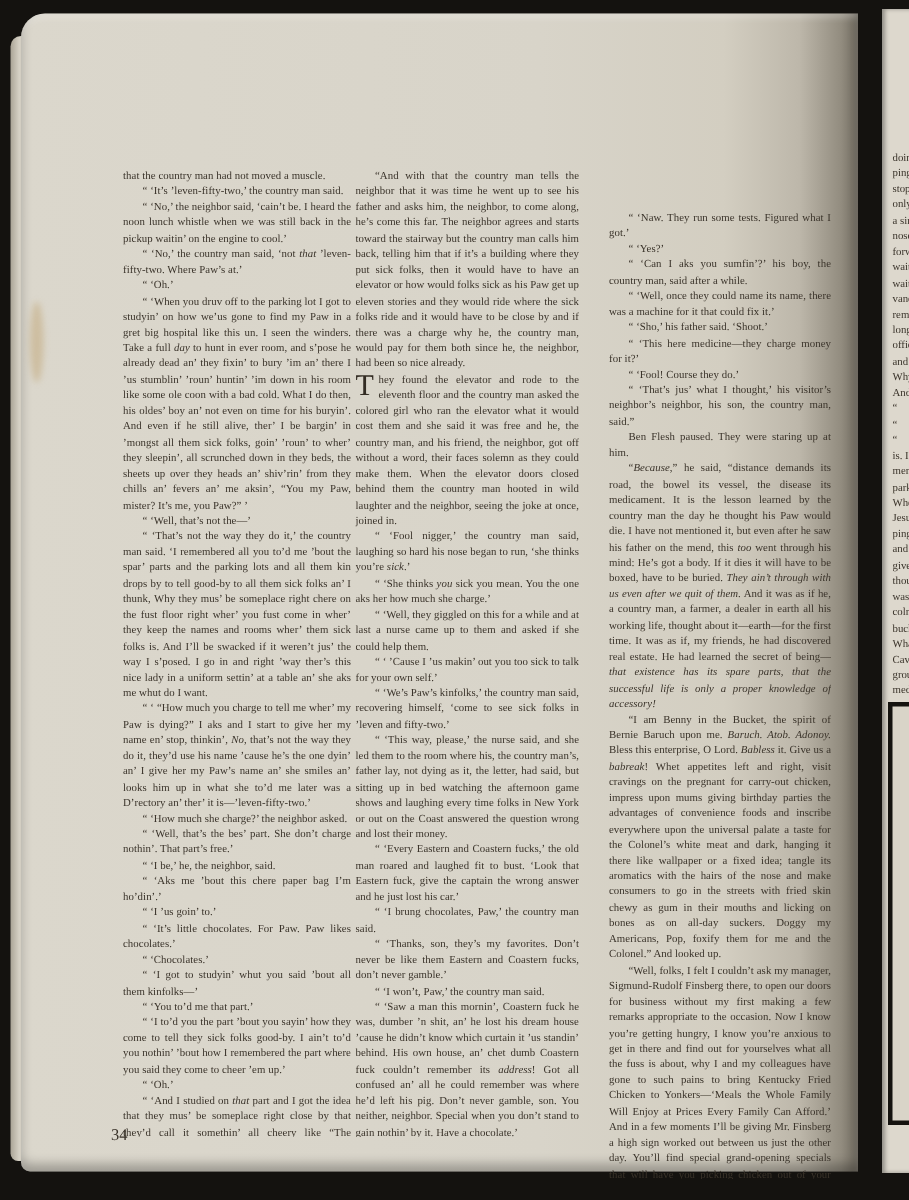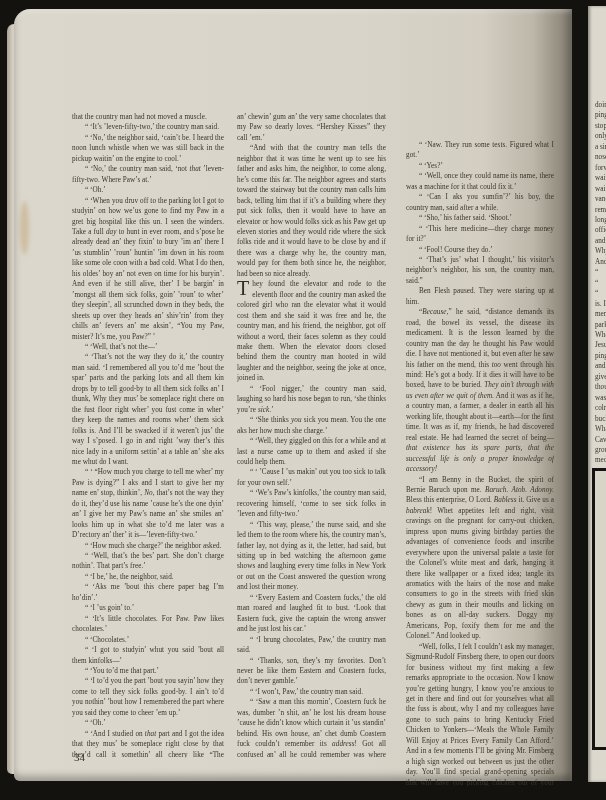--- a/index.html
+++ b/index.html
@@ -22,21 +22,21 @@
     position:absolute;left:14px;top:9px;width:558px;height:772px;
     background:linear-gradient(90deg,#dbd7cc 0%,#d8d4c9 62%,#d3cec1 84%,#bdb7aa 93%,#928c7f 98%,#6f695e 100%);
     border-radius:16px 0 0 6px;
     box-shadow:inset 0 -5px 7px rgba(0,0,0,0.28), inset 0 3px 4px rgba(255,255,255,0.25);
   }
   .col{
     position:absolute;top:103px;height:646px;overflow:hidden;
     font-size:7.2px;line-height:10.45px;color:#3a332a;
     text-align:justify;letter-spacing:0.05px;
   }
-  #col1{left:58px;width:152px;}
+  #col1{left:68px;width:152px;}
   #col2{left:223px;width:149px;}
   #col3{left:392px;width:148px;margin-top:28px;}
   .col p{margin:0;}
   .col p.indent{text-indent:13px;}
   .gap-1{margin-top:10px;}
   .gap-2{margin-top:21px;}
   .dropcap{
     float:left;font-size:20px;line-height:16px;padding:1px 3px 0 0;color:#332c23;
   }
   .page-number{
@@ -80,40 +80,39 @@
         <p class="indent">“ ‘I ’us goin’ to.’</p>
         <p class="indent">“ ‘It’s little chocolates. For Paw. Paw likes chocolates.’</p>
         <p class="indent">“ ‘Chocolates.’</p>
         <p class="indent">“ ‘I got to studyin’ whut you said ’bout all them kinfolks—’</p>
         <p class="indent">“ ‘You to’d me that part.’</p>
         <p class="indent">“ ‘I to’d you the part ’bout you sayin’ how they come to tell they sick folks good-by. I ain’t to’d you nothin’ ’bout how I remembered the part where you said they come to cheer ’em up.’</p>
         <p class="indent">“ ‘Oh.’</p>
         <p class="indent">“ ‘And I studied on <i>that</i> part and I got the idea that they mus’ be someplace right close by that they’d call it somethin’ all cheery like “The Wishing Well” wher’ kin could get some baubles fur their sick folks, an’ I aks the lady an’ she points it right out an’ it ain’t but thutty foot from wher’ I’m standin’ an’ she says, “Oh that would be ‘The Wishing Well,’ ” an’ I went to it and they had everthin’ you could want—toys and little ole lacy nighties an’ comical books</p>
       </div>
     <div class="col" id="col2">
-        <p>an’ chewin’ gum an’ the very same chocolates that my Paw so dearly loves. “Hershey Kisses” they call ’em.’</p>
         <p class="indent">“And with that the country man tells the neighbor that it was time he went up to see his father and asks him, the neighbor, to come along, he’s come this far. The neighbor agrees and starts toward the stairway but the country man calls him back, telling him that if it’s a building where they put sick folks, then it would have to have an elevator or how would folks sick as his Paw get up eleven stories and they would ride where the sick folks ride and it would have to be close by and if there was a charge why he, the country man, would pay for them both since he, the neighbor, had been so nice already.</p>
         <p class="gap-2"><span class="dropcap">T</span>hey found the elevator and rode to the eleventh floor and the country man asked the colored girl who ran the elevator what it would cost them and she said it was free and he, the country man, and his friend, the neighbor, got off without a word, their faces solemn as they could make them. When the elevator doors closed behind them the country man hooted in wild laughter and the neighbor, seeing the joke at once, joined in.</p>
         <p class="indent">“ ‘Fool nigger,’ the country man said, laughing so hard his nose began to run, ‘she thinks you’re <i>sick</i>.’</p>
         <p class="indent">“ ‘She thinks <i>you</i> sick you mean. You the one aks her how much she charge.’</p>
         <p class="indent">“ ‘Well, they giggled on this for a while and at last a nurse came up to them and asked if she could help them.</p>
         <p class="indent">“ ‘ ’Cause I ’us makin’ out you too sick to talk for your own self.’</p>
         <p class="indent">“ ‘We’s Paw’s kinfolks,’ the country man said, recovering himself, ‘come to see sick folks in ’leven and fifty-two.’</p>
         <p class="indent">“ ‘This way, please,’ the nurse said, and she led them to the room where his, the country man’s, father lay, not dying as it, the letter, had said, but sitting up in bed watching the afternoon game shows and laughing every time folks in New York or out on the Coast answered the question wrong and lost their money.</p>
         <p class="indent">“ ‘Every Eastern and Coastern fucks,’ the old man roared and laughed fit to bust. ‘Look that Eastern fuck, give the captain the wrong answer and he just lost his car.’</p>
         <p class="indent">“ ‘I brung chocolates, Paw,’ the country man said.</p>
         <p class="indent">“ ‘Thanks, son, they’s my favorites. Don’t never be like them Eastern and Coastern fucks, don’t never gamble.’</p>
         <p class="indent">“ ‘I won’t, Paw,’ the country man said.</p>
         <p class="indent">“ ‘Saw a man this mornin’, Coastern fuck he was, dumber ’n shit, an’ he lost his dream house ’cause he didn’t know which curtain it ’us standin’ behind. His own house, an’ chet dumb Coastern fuck couldn’t remember its <i>address</i>! Got all confused an’ all he could remember was where he’d left his pig. Don’t never gamble, son. You neither, neighbor. Special when you don’t stand to gain nothin’ by it. Have a chocolate.’</p>
       </div>
     <div class="col" id="col3">
         <p class="indent">“ ‘Naw. They run some tests. Figured what I got.’</p>
         <p class="indent">“ ‘Yes?’</p>
+        <p class="indent">“ ‘Can I aks you sumfin’?’ his boy, the country man, said after a while.</p>
         <p class="indent">“ ‘Well, once they could name its name, there was a machine for it that could fix it.’</p>
-        <p class="indent">“ ‘Can I aks you sumfin’?’ his boy, the country man, said after a while.</p>
         <p class="indent">“ ‘Sho,’ his father said. ‘Shoot.’</p>
         <p class="indent">“ ‘This here medicine—they charge money for it?’</p>
         <p class="indent">“ ‘Fool! Course they do.’</p>
         <p class="indent">“ ‘That’s jus’ what I thought,’ his visitor’s neighbor’s neighbor, his son, the country man, said.”</p>
         <p class="indent gap-1">Ben Flesh paused. They were staring up at him.</p>
         <p class="indent">“<i>Because</i>,” he said, “distance demands its road, the bowel its vessel, the disease its medicament. It is the lesson learned by the country man the day he thought his Paw would die. I have not mentioned it, but even after he saw his father on the mend, this <i>too</i> went through his mind: He’s got a body. If it dies it will have to be boxed, have to be buried. <i>They ain’t through with us even after we quit of them.</i> And it was as if he, a country man, a farmer, a dealer in earth all his working life, thought about it—earth—for the first time. It was as if, my friends, he had discovered real estate. He had learned the secret of being—<i>that existence has its spare parts, that the successful life is only a proper knowledge of accessory!</i></p>
         <p class="indent">“I am Benny in the Bucket, the spirit of Bernie Baruch upon me. <i>Baruch. Atob. Adonoy.</i> Bless this enterprise, O Lord. <i>Babless</i> it. Give us a <i>babreak</i>! Whet appetites left and right, visit cravings on the pregnant for carry-out chicken, impress upon mums giving birthday parties the advantages of convenience foods and inscribe everywhere upon the universal palate a taste for the Colonel’s white meat and dark, hanging it there like wallpaper or a fixed idea; tangle its aromatics with the hairs of the nose and make consumers to go in the streets with fried skin chewy as gum in their mouths and licking on bones as on all-day suckers. Doggy my Americans, Pop, foxify them for me and the Colonel.” And looked up.</p>
         <p class="indent">“Well, folks, I felt I couldn’t ask my manager, Sigmund-Rudolf Finsberg there, to open our doors for business without my first making a few remarks appropriate to the occasion. Now I know you’re getting hungry, I know you’re anxious to get in there and find out for yourselves what all the fuss is about, why I and my colleagues have gone to such pains to bring Kentucky Fried Chicken to Yonkers—‘Meals the Whole Family Will Enjoy at Prices Every Family Can Afford.’ And in a few moments I’ll be giving Mr. Finsberg a high sign worked out between us just the other day. You’ll find special grand-opening specials that will have you picking chicken out of your teeth for a week, but first—uh—first—first . . .”</p>
       </div>
     <div class="page-number">34</div>

